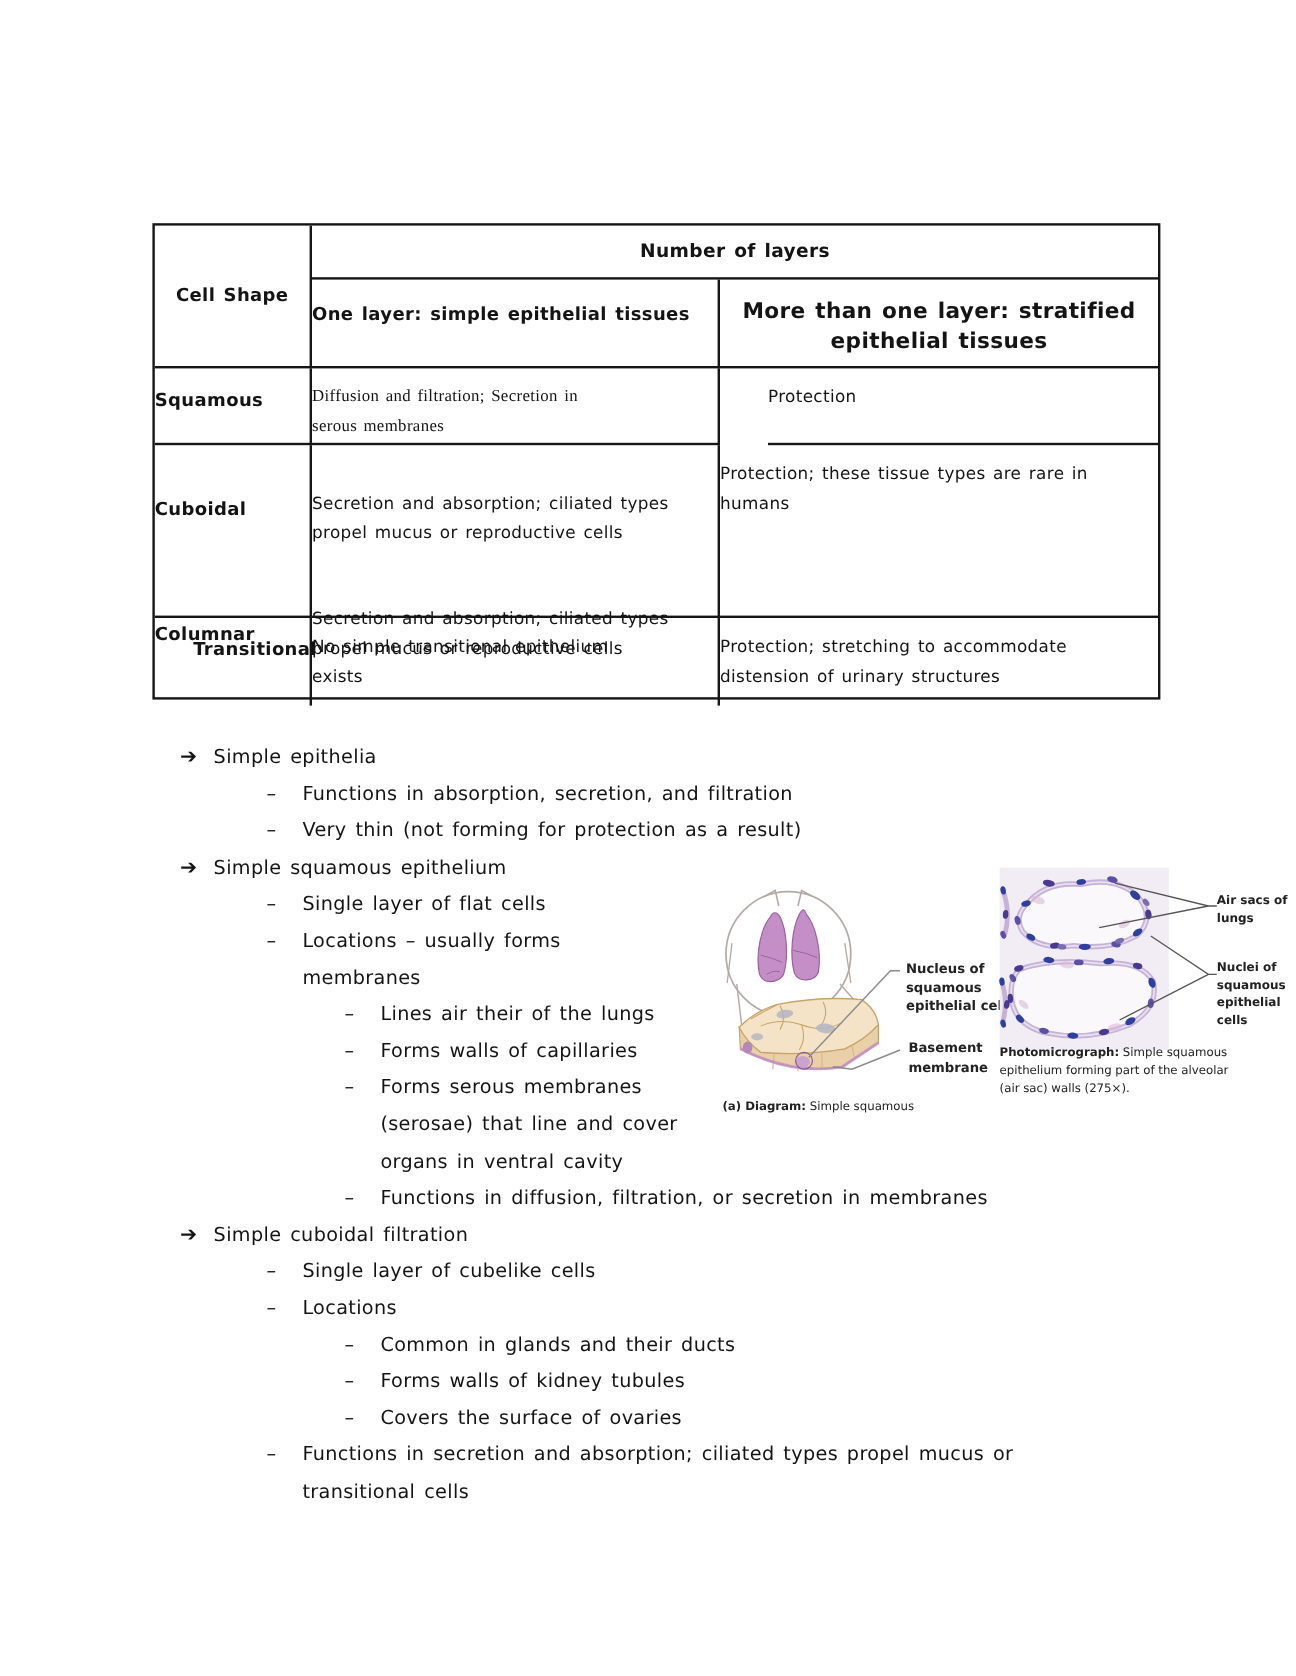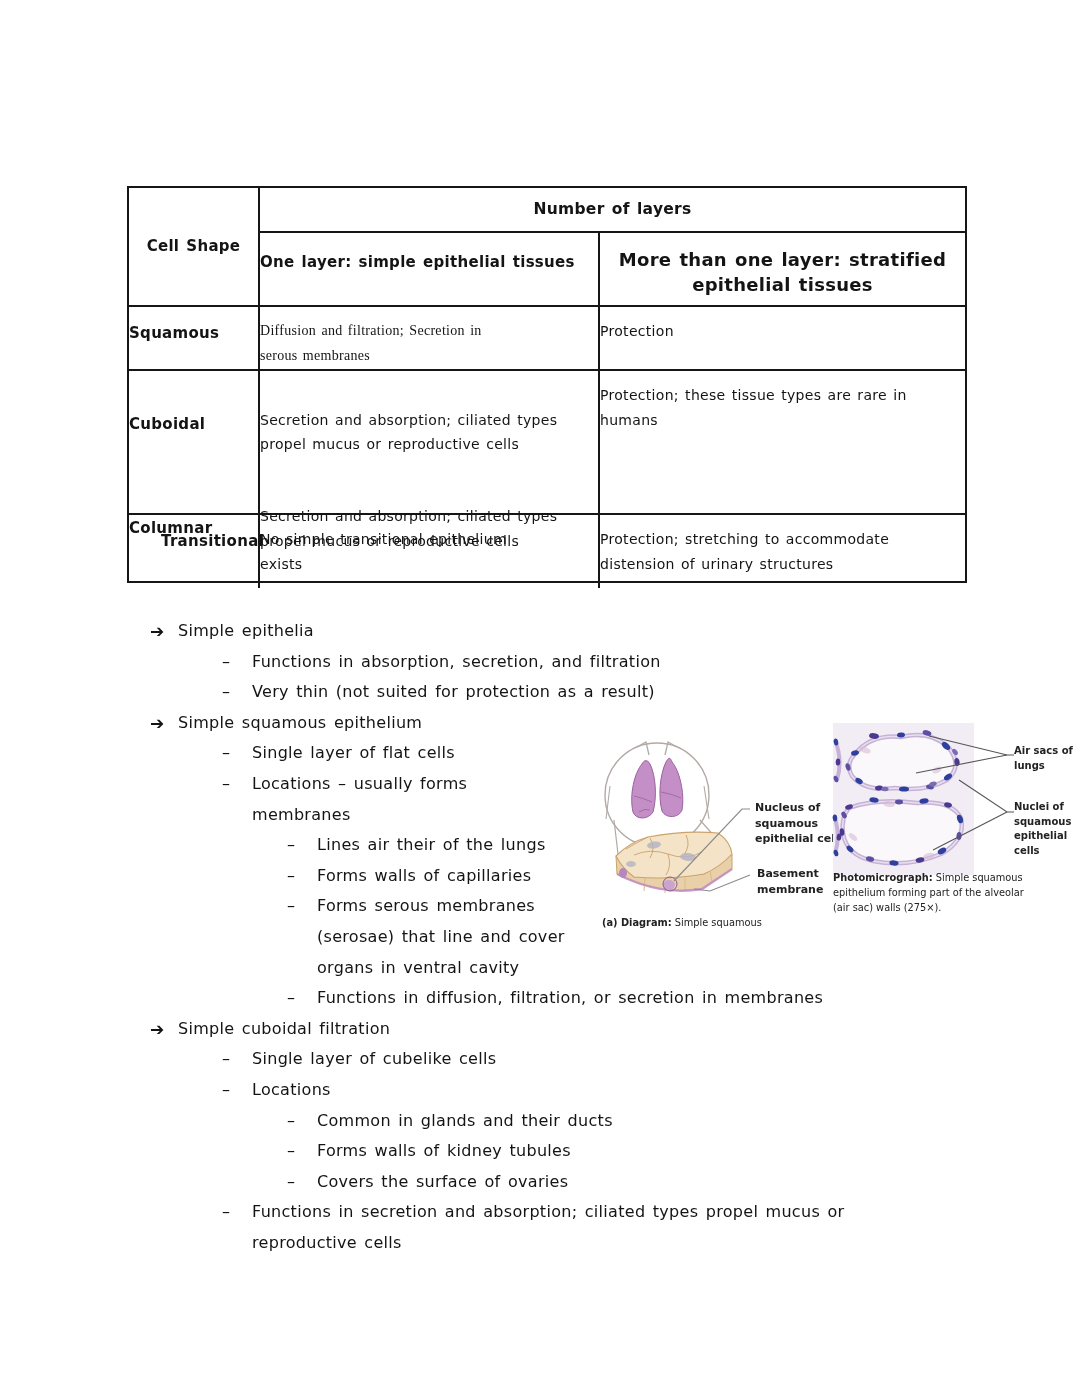--- a/index.html
+++ b/index.html
@@ -53,21 +53,21 @@
   <div class="etable">
     <div class="tc cell-corner">Cell Shape</div>
     <div class="tc no-r cell-layers">Number of layers</div>
     <div class="tc hdr cell-h-one">One layer: simple epithelial tissues</div>
     <div class="tc hdr no-r cell-h-strat">More than one layer: stratified
 epithelial tissues</div>
 
     <div class="tc rowlabel" style="grid-area:3/1/4/2;padding-top:14px;">Squamous</div>
     <div class="tc" style="grid-area:3/2/4/3;font-family:Liberation Serif, serif;">Diffusion and filtration; Secretion in
 serous membranes</div>
-    <div class="tc no-r" style="grid-area:3/3/4/4;">Protection</div>
+    <div class="tc no-r" style="grid-area:3/3/4/4;margin-left:40px;">Protection</div>
 
     <div class="tc stack2" style="grid-area:4/1/5/2;padding-top:16px;">
       <div class="rowlabel">Cuboidal</div>
       <div class="rowlabel second">Columnar</div>
     </div>
     <div class="tc" style="grid-area:4/2/5/3;">
       <div>Secretion and absorption; ciliated types
 propel mucus or reproductive cells</div>
       <div class="para2">Secretion and absorption; ciliated types
 propel mucus or reproductive cells</div>
@@ -78,39 +78,39 @@
     <div class="tc rowlabel no-b" style="grid-area:5/1/6/2;padding-top:14px;margin-left:32px;">Transitional</div>
     <div class="tc no-b" style="grid-area:5/2/6/3;">No simple transitional epithelium
 exists</div>
     <div class="tc no-r no-b" style="grid-area:5/3/6/4;">Protection; stretching to accommodate
 distension of urinary structures</div>
   </div>
 
   <div class="notes">
     <div class="note l0"><span class="bullet">➔</span><span>Simple epithelia</span></div>
     <div class="note l1"><span class="bullet">–</span><span>Functions in absorption, secretion, and filtration</span></div>
-    <div class="note l1"><span class="bullet">–</span><span>Very thin (not suited for protection as a result)</span></div>
+    <div class="note l1"><span class="bullet">–</span><span>Very thin (not forming for protection as a result)</span></div>
     <div class="note l0"><span class="bullet">➔</span><span>Simple squamous epithelium</span></div>
     <div class="note l1"><span class="bullet">–</span><span>Single layer of flat cells</span></div>
     <div class="note l1"><span class="bullet">–</span><span>Locations – usually forms
 membranes</span></div>
     <div class="note l2"><span class="bullet">–</span><span>Lines air their of the lungs</span></div>
     <div class="note l2"><span class="bullet">–</span><span>Forms walls of capillaries</span></div>
     <div class="note l2"><span class="bullet">–</span><span>Forms serous membranes
 (serosae) that line and cover
 organs in ventral cavity</span></div>
     <div class="note l2"><span class="bullet">–</span><span>Functions in diffusion, filtration, or secretion in membranes</span></div>
     <div class="note l0"><span class="bullet">➔</span><span>Simple cuboidal filtration</span></div>
     <div class="note l1"><span class="bullet">–</span><span>Single layer of cubelike cells</span></div>
     <div class="note l1"><span class="bullet">–</span><span>Locations</span></div>
     <div class="note l2"><span class="bullet">–</span><span>Common in glands and their ducts</span></div>
     <div class="note l2"><span class="bullet">–</span><span>Forms walls of kidney tubules</span></div>
     <div class="note l2"><span class="bullet">–</span><span>Covers the surface of ovaries</span></div>
     <div class="note l1"><span class="bullet">–</span><span>Functions in secretion and absorption; ciliated types propel mucus or
-reproductive cells</span></div>
+transitional cells</span></div>
   </div>
 
   <svg style="left:590px;top:724px;" width="250" height="182" viewBox="0 0 250 182">
 
     <circle cx="67" cy="71" r="52" fill="none" stroke="#b3aaa6" stroke-width="1.4"></circle>
     <path d="M 47,23 L 56,18 L 59,31" fill="none" stroke="#b3aaa6" stroke-width="1.3"></path>
     <path d="M 87,23 L 78,18 L 75,31" fill="none" stroke="#b3aaa6" stroke-width="1.3"></path>
     <path d="M 24,96 L 28,130 M 110,96 L 133,122" fill="none" stroke="#b3aaa6" stroke-width="1.2"></path>
     <path d="M 20,62 L 16,95 M 114,62 L 119,95" fill="none" stroke="#b3aaa6" stroke-width="1.1"></path>
 

